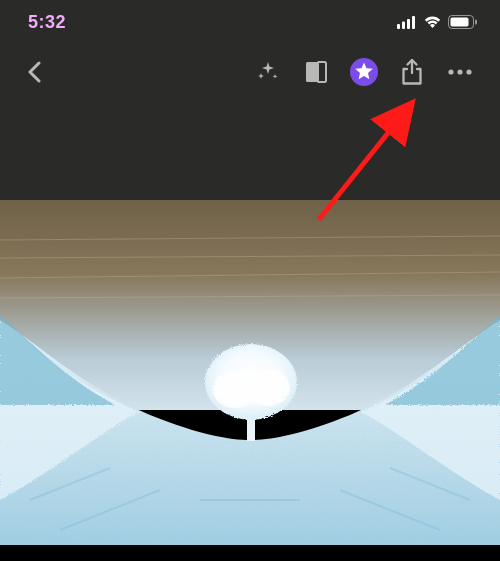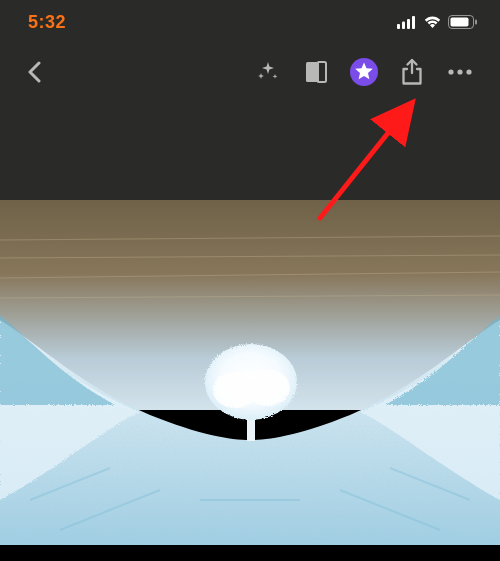--- a/index.html
+++ b/index.html
@@ -9,21 +9,21 @@
       background: #000;
       position: relative;
     }
     .status-bar {
       height: 44px;
       background: #2a2a28;
       display: flex;
       align-items: center;
       justify-content: space-between;
       padding: 0 22px 0 28px;
-      color: #f97316;
+      color: #f0abfc;
       text-align: right;
     }
     .status-time {
       font-size: 18px;
       font-weight: 700;
       letter-spacing: 0.5px;
     }
     .status-right {
       display: flex;
       align-items: center;

